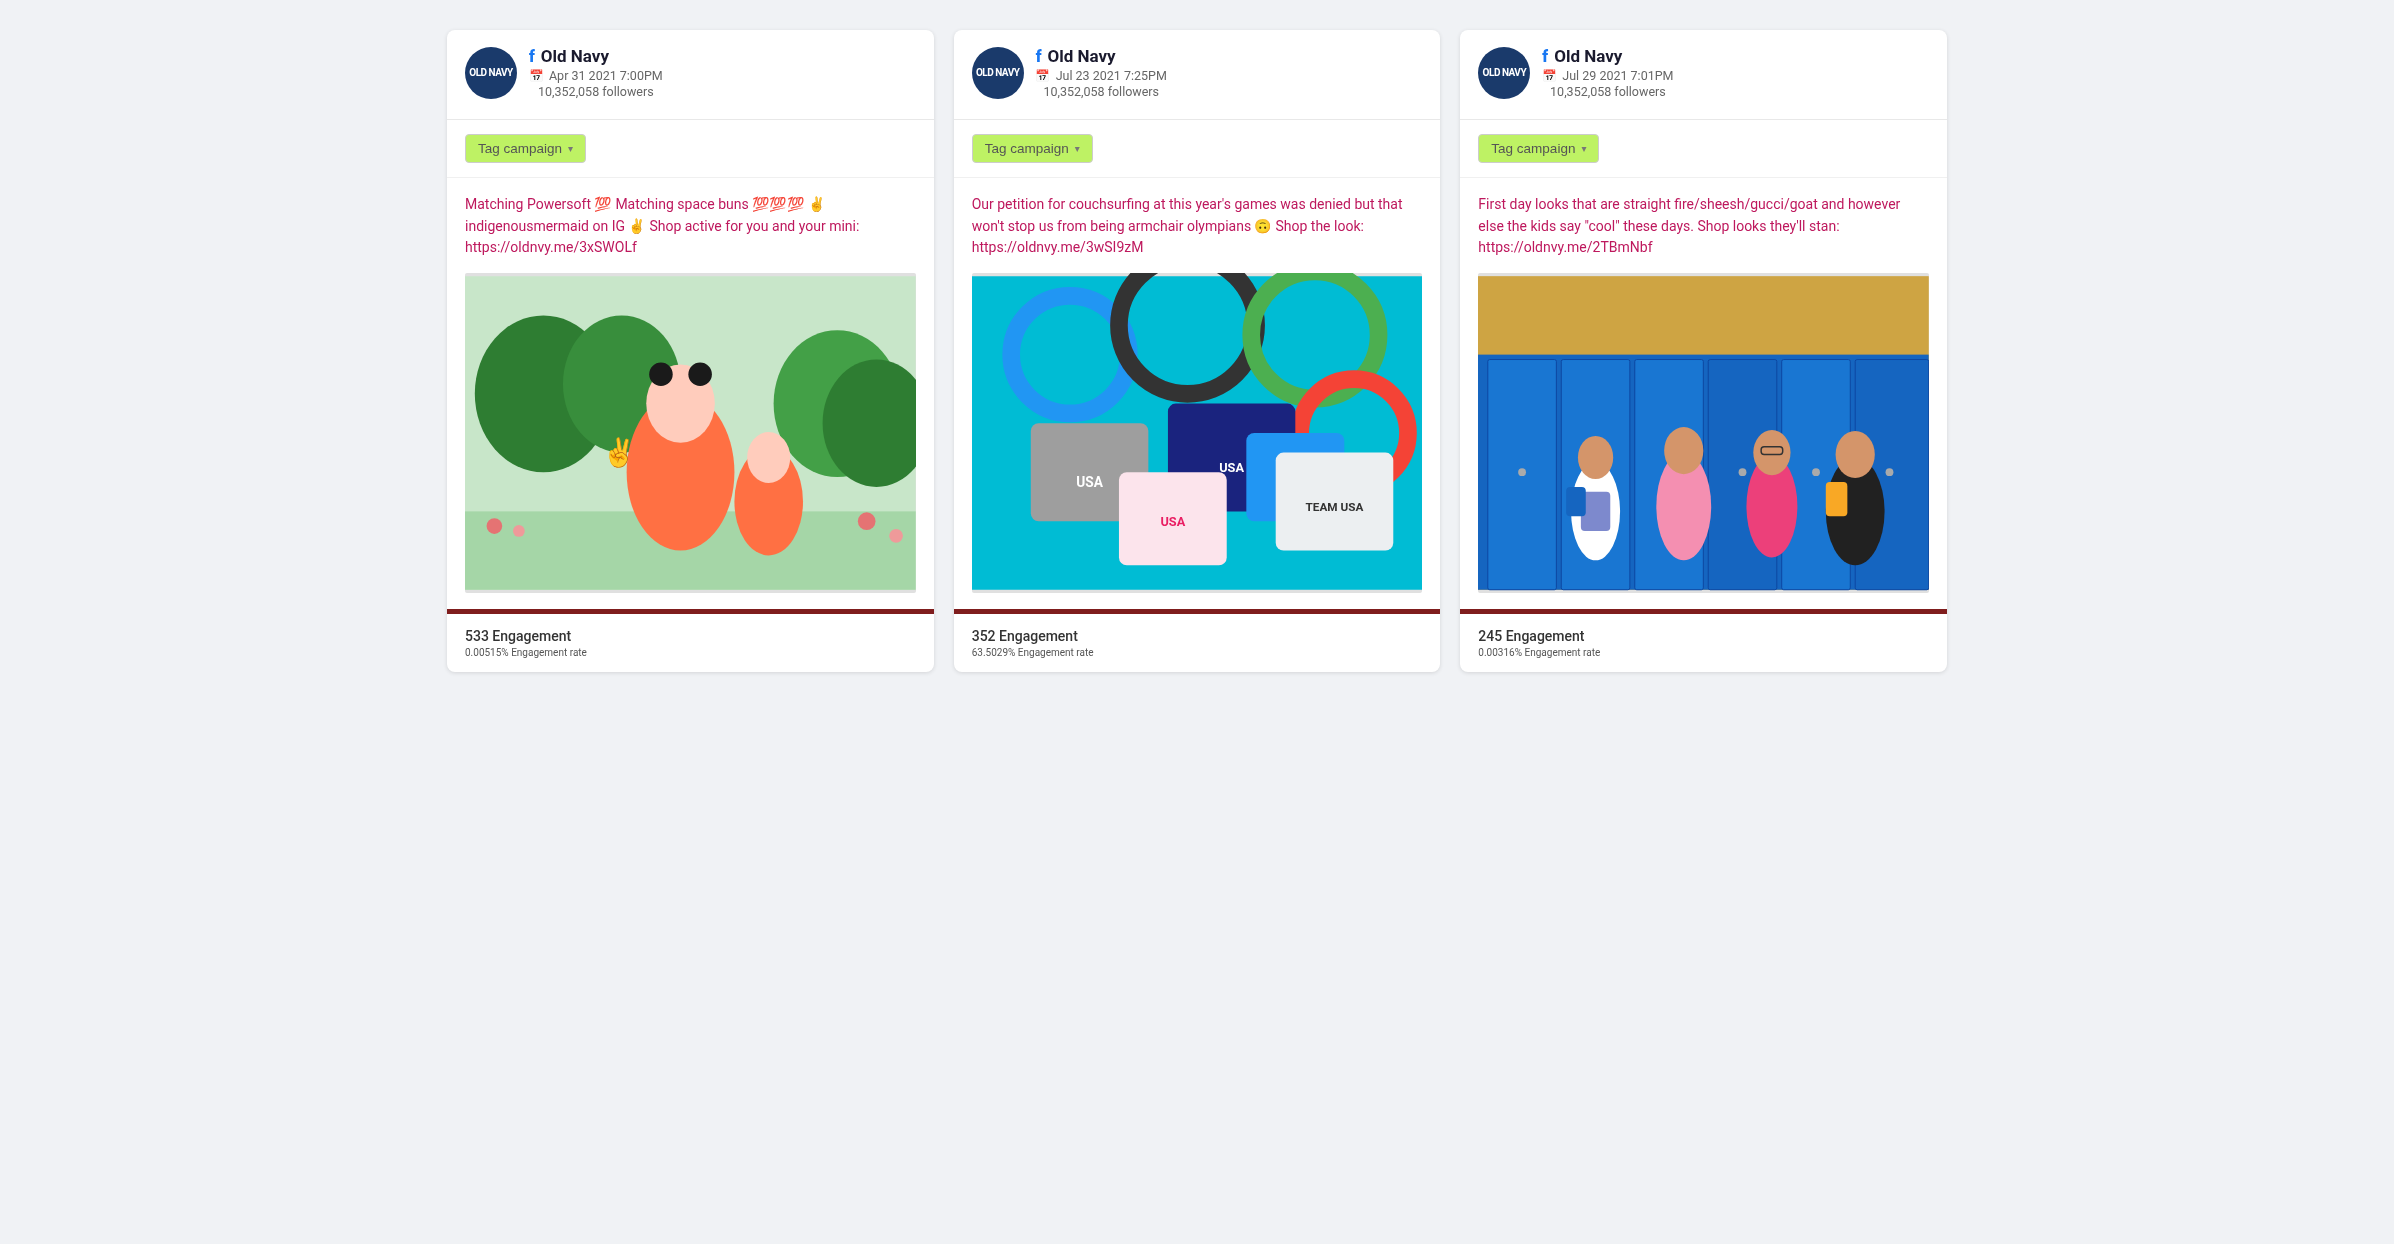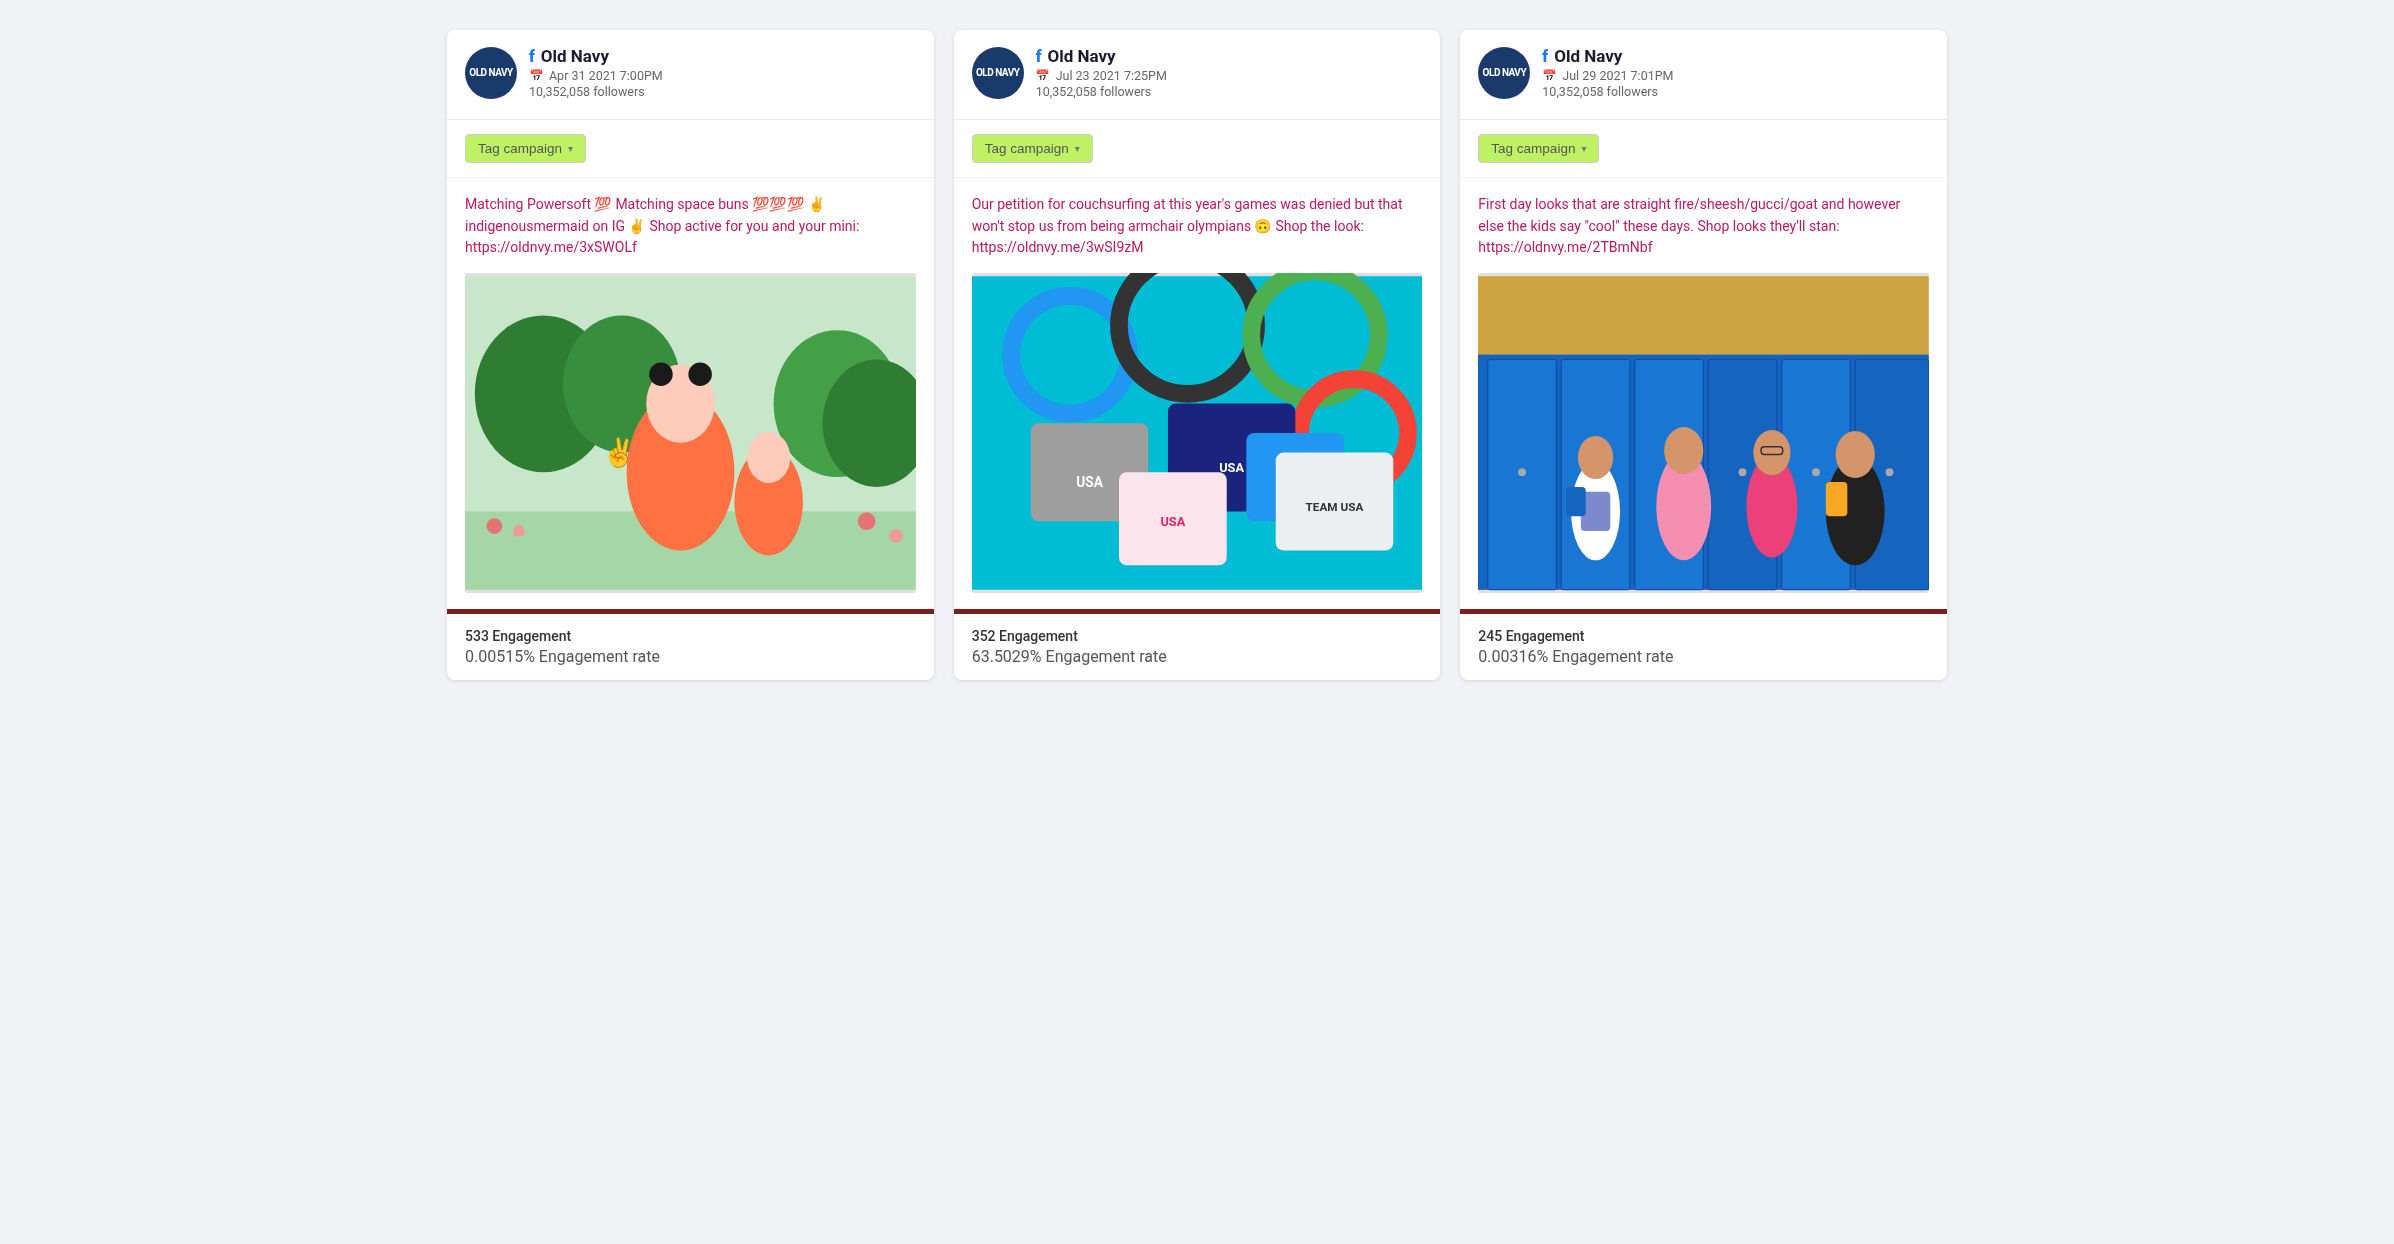--- a/index.html
+++ b/index.html
@@ -81,20 +81,21 @@
       margin-top: 2px;
     }
     .calendar-icon {
       font-size: 12px;
       color: #888;
     }
     .followers-text {
       font-size: 12.5px;
       color: #666;
       margin-top: 1px;
+      text-align: center;
     }
     .card-tag-row {
       padding: 14px 18px 14px;
       border-bottom: 1px solid #f0f0f0;
     }
     .tag-campaign-btn {
       display: inline-flex;
       align-items: center;
       gap: 6px;
       padding: 6px 12px;
@@ -133,21 +134,21 @@
       padding: 14px 18px;
       border-top: 5px solid #7f1d1d;
     }
     .engagement-value {
       font-size: 14px;
       color: #333;
       font-weight: 500;
       margin-bottom: 3px;
     }
     .engagement-rate {
-      font-size: 16px;
+      font-size: 10px;
       color: #555;
     }
 
     
     .svg-container {
       width: 100%;
       height: 100%;
     }
   </style>
 </head>

